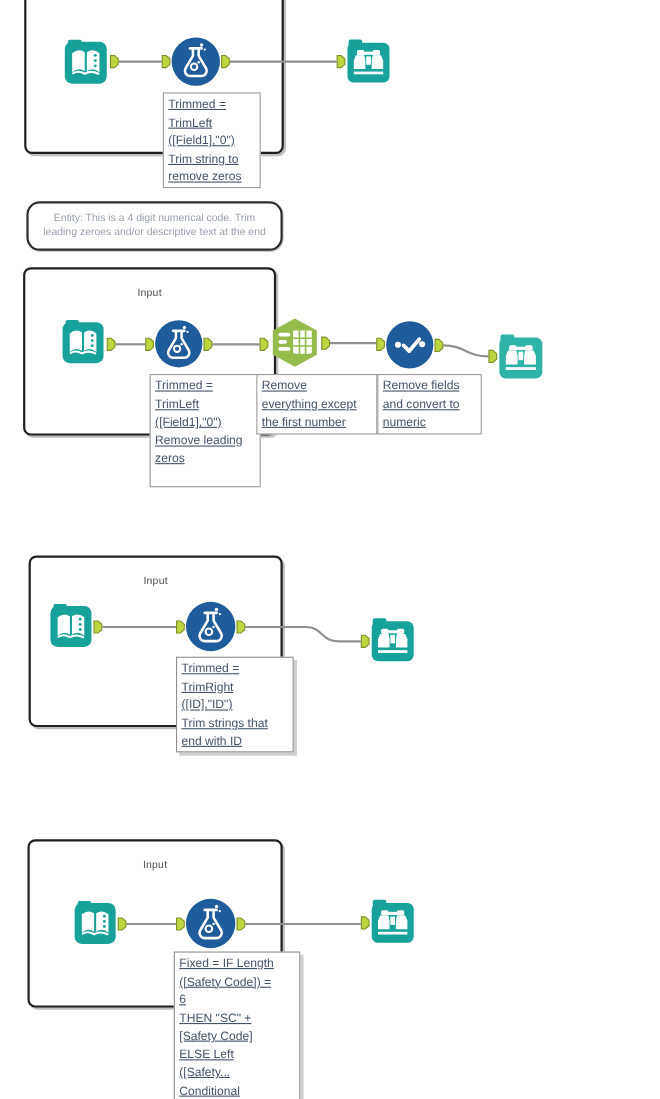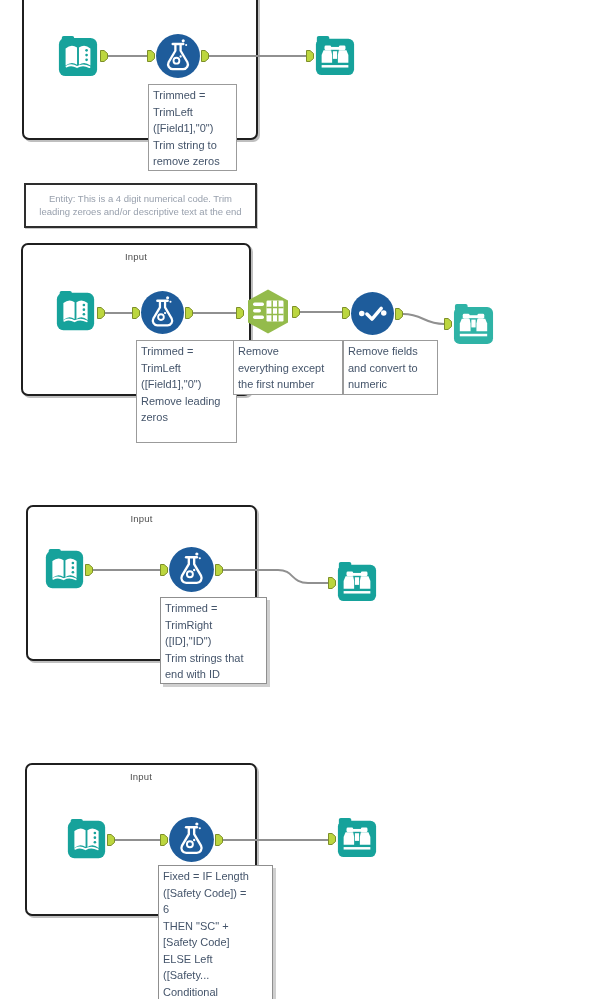--- a/index.html
+++ b/index.html
@@ -6,39 +6,39 @@
   .page{
     position:relative;width:600px;height:999px;background:#ffffff;overflow:hidden;
     font-family:"Liberation Sans",sans-serif;
   }
   
   .container{
     position:absolute;background:#ffffff;border:2px solid #1f1f1f;border-radius:7px;
     box-shadow:2px 2px 0 #bfbfbf;box-sizing:border-box;
   }
   .container-label{
-    position:absolute;top:6px;left:0;right:0;text-align:center;
+    position:absolute;top:16px;left:0;right:0;text-align:center;
     font-size:9.5px;color:#4f4f4f;letter-spacing:.2px;
   }
   
   .wires{position:absolute;left:0;top:0;z-index:3;}
   .wire{fill:none;stroke:#909090;stroke-width:2;}
   
   .tool{position:absolute;z-index:4;}
   .tool svg{display:block;width:100%;height:100%;}
   
   .annotation{
     position:absolute;z-index:6;background:#ffffff;border:1px solid #9b9b9b;
     padding:2px 4px;font-size:11px;line-height:16.5px;color:#44546a;
-    white-space:pre-line;box-sizing:border-box;overflow:hidden;
+    white-space:pre-line;box-sizing:border-box;overflow:hidden;text-decoration:underline;
   }
   .annotation.shadowed{border:1.5px solid #8f8f8f;box-shadow:3px 3px 0 #cfcfcf;}
   
   .comment{
-    position:absolute;z-index:5;background:#ffffff;border:2px solid #2e2e2e;border-radius:0;
+    position:absolute;z-index:5;background:#ffffff;border:2px solid #2e2e2e;border-radius:12px;
     box-shadow:1px 1px 0 #c9c9c9;font-size:9.5px;line-height:1.35;color:#98a0ad;
     text-align:center;padding:3px 7px;box-sizing:border-box;
     display:flex;align-items:center;justify-content:center;
   }
   .hidden-defs{position:absolute;width:0;height:0;overflow:hidden;}
 </style>
 </head>
 <body>
 
 <div class="page">

